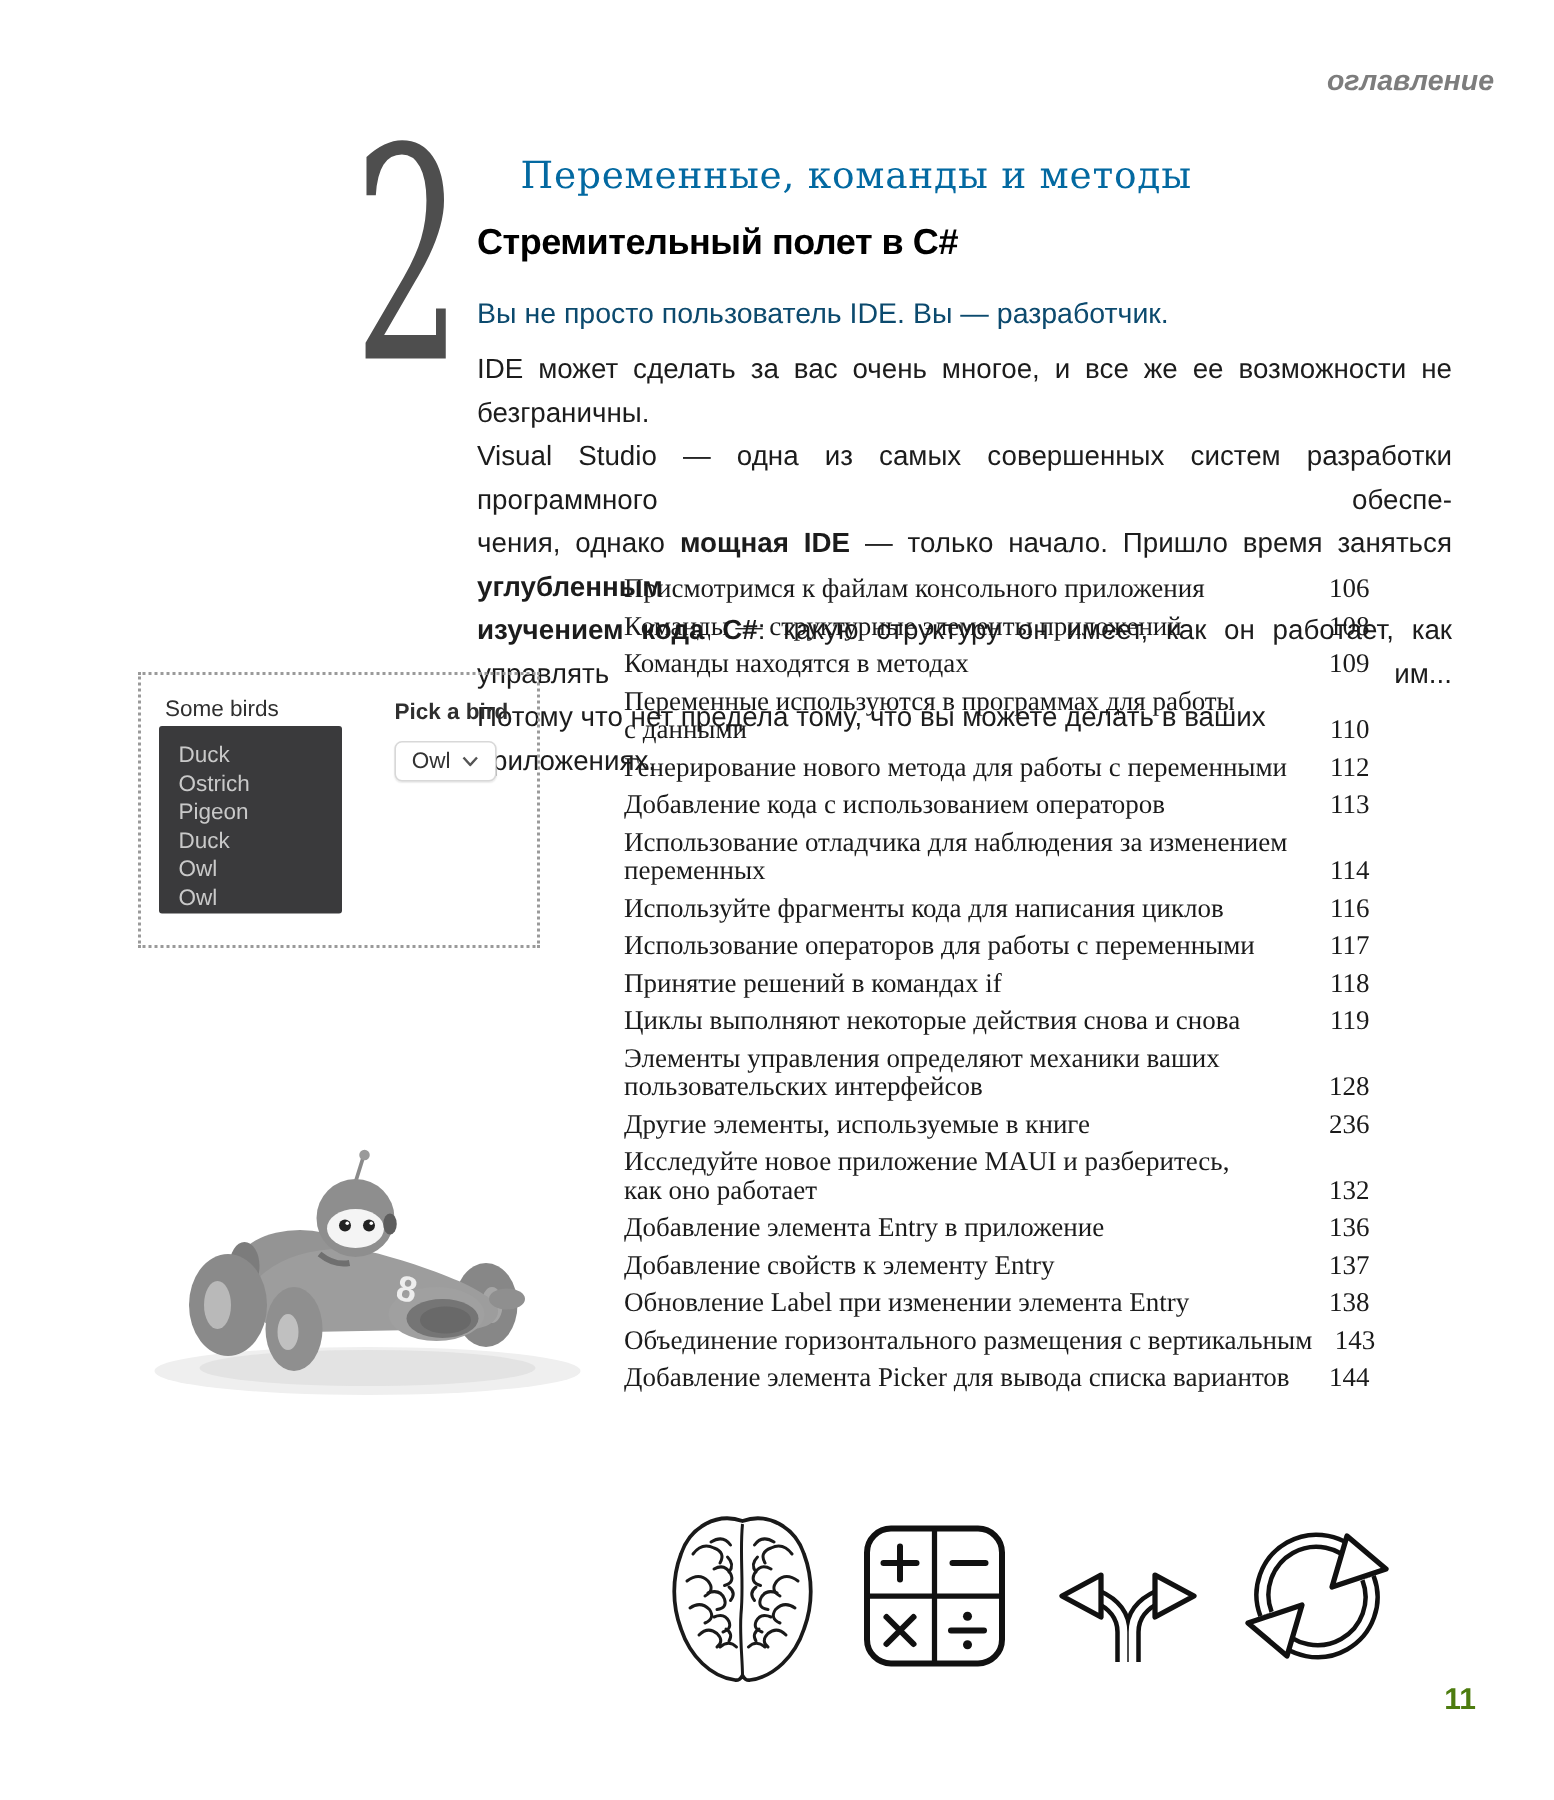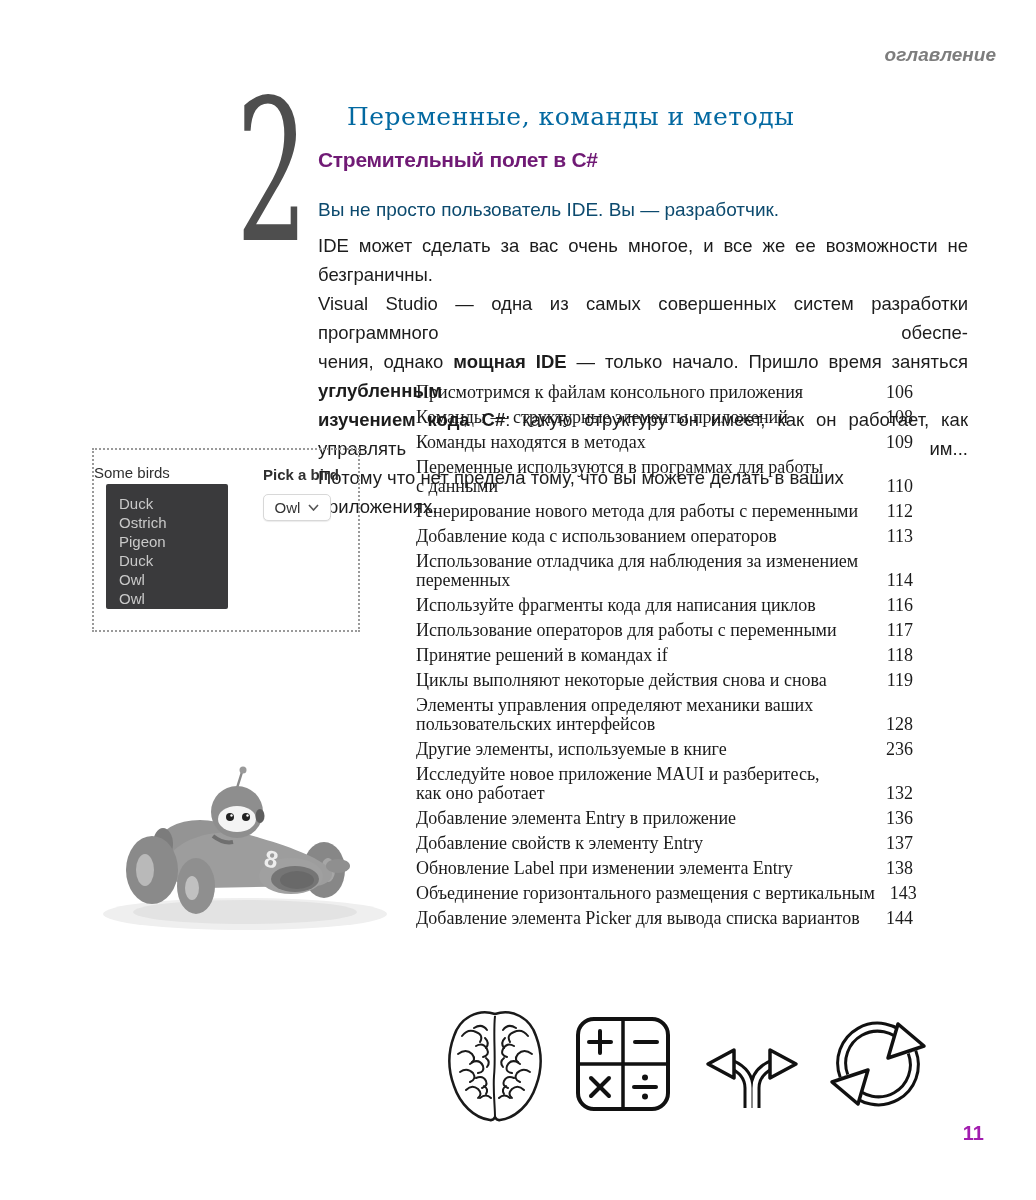--- a/index.html
+++ b/index.html
@@ -22,39 +22,39 @@
     font-size:196px; line-height:0.78; color:#4e4e4e;
     transform:scaleX(0.58); transform-origin:top left;
   }
   .chapter-topic {
     position:absolute; left:318px; top:102px;
     font-family:"DejaVu Serif", serif;
     font-size:25px; color:#0369a1; letter-spacing:0.5px;margin-left:29px;
   }
   .chapter-title {
     position:absolute; left:318px; top:148px;
-    font-size:21px; font-weight:bold; color:#701a75; letter-spacing:-0.3px;
+    font-size:24px; font-weight:bold; color:#000000; letter-spacing:-0.3px;
   }
   .chapter-lede {
     position:absolute; left:318px; top:199px;
     font-size:19px; font-weight:normal; color:#0c4a6e;
   }
   .intro {
     position:absolute; left:318px; top:231px; width:650px;
     font-size:18.5px; line-height:29px; color:#1c1c1c;
   }
   .intro-line.j { text-align:justify; text-align-last:justify; }
 
   
   .figure-box {
     position:absolute; left:92px; top:448px; width:268px; height:184px;
     border:2px dotted #9a9a9a; box-sizing:border-box;
   }
   .figure-label { position:absolute; font-size:15px; color:#2f2f2f; }
-  .label-list   { left:0; top:14px; }
+  .label-list   { left:16px; top:14px; }
   .label-picker { left:169px; top:16px;font-weight:bold; }
   .listbox {
     position:absolute; left:12px; top:34px; width:122px; height:125px;
     background:#3a3a3c; border-radius:2px; box-sizing:border-box;
     padding:10px 0 0 13px;
   }
   .listbox .item { font-size:15px; line-height:19px; color:#c9c9c9; }
   .picker {
     position:absolute; left:169px; top:44px; width:68px; height:27px;
     background:#fff; border:1px solid #d8d8d8; border-radius:5px;
@@ -78,21 +78,21 @@
   
   .icon { position:absolute; }
   .icon-brain   { left:440px; top:1006px; }
   .icon-math    { left:575px; top:1016px; }
   .icon-fork    { left:700px; top:1022px; }
   .icon-loop    { left:826px; top:1014px; }
 
   
   .page-number {
     position:absolute; top:1122px; right:96px;
-    font-size:20px; font-weight:bold; color:#a21caf;
+    font-size:20px; font-weight:bold; color:#4d7c0f;
   }
 </style>
 </head>
 <body>
 
 <div class="page">
 
   <div class="running-head">оглавление</div>
 
   <div class="chapter-number">2</div>

